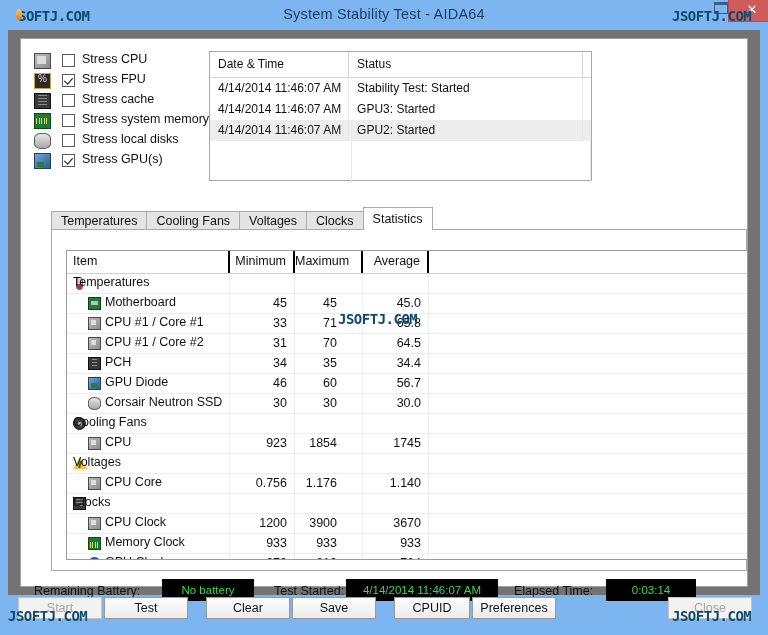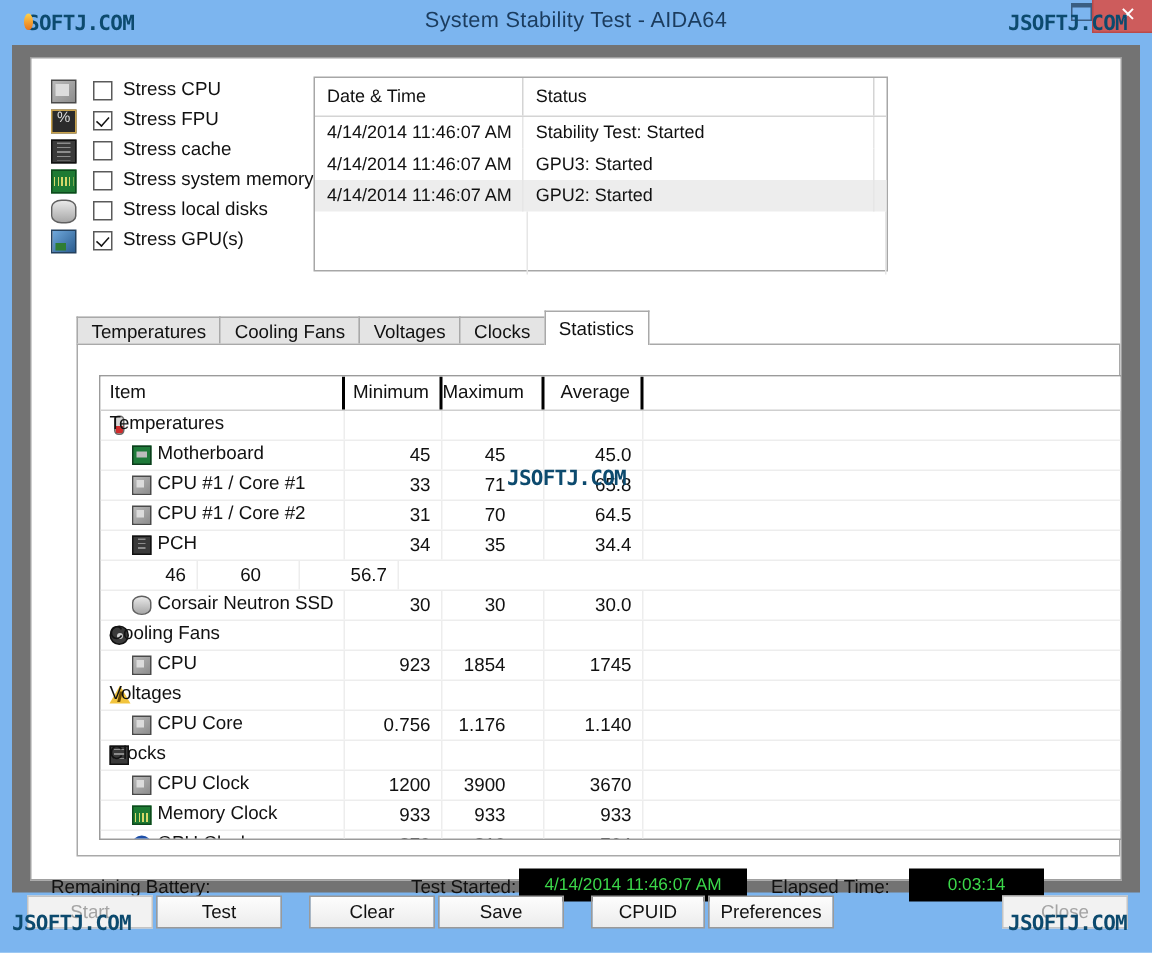--- a/index.html
+++ b/index.html
@@ -319,20 +319,24 @@
                 <div class="c-item child">
                   <span class="row-ico ic-cache"></span>
                   <span class="lbl">PCH</span>
                 </div>
                 <div class="c-min">34</div>
                 <div class="c-max">35</div>
                 <div class="c-avg">34.4</div>
                 <div class="c-ext"></div>
               </div>
               <div class="st-row">
+                <div class="c-item child">
+                  <span class="row-ico ic-gpu"></span>
+                  <span class="lbl">GPU Diode</span>
+                </div>
                 <div class="c-min">46</div>
                 <div class="c-max">60</div>
                 <div class="c-avg">56.7</div>
                 <div class="c-ext"></div>
               </div>
               <div class="st-row">
                 <div class="c-item child">
                   <span class="row-ico ic-disk"></span>
                   <span class="lbl">Corsair Neutron SSD</span>
                 </div>
@@ -420,20 +424,21 @@
                 <div class="c-max">810</div>
                 <div class="c-avg">764</div>
                 <div class="c-ext"></div>
               </div>
             </div>
         </div>
       </div>
 
       <div class="statusrow">
         <div class="st-lab" style="left:0">Remaining Battery:</div>
+        <div class="lcd" style="left:128px;width:92px">No battery</div>
         <div class="st-lab" style="left:240px">Test Started:</div>
         <div class="lcd" style="left:312px;width:152px">4/14/2014 11:46:07 AM</div>
         <div class="st-lab" style="left:480px">Elapsed Time:</div>
         <div class="lcd" style="left:572px;width:90px">0:03:14</div>
       </div>
 
     </div>
   </div>
 
   <div class="btnrow">

